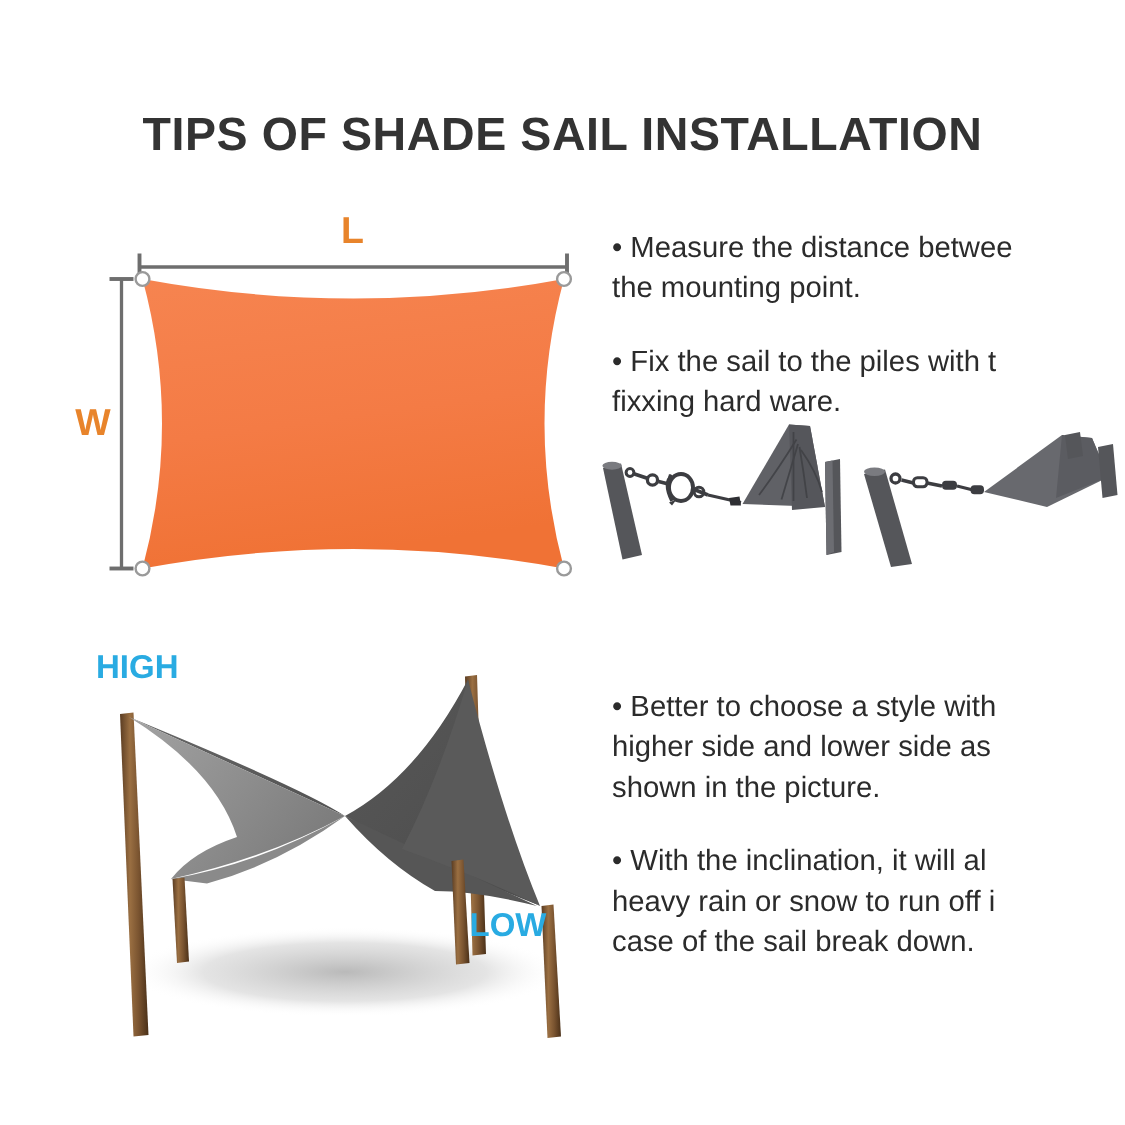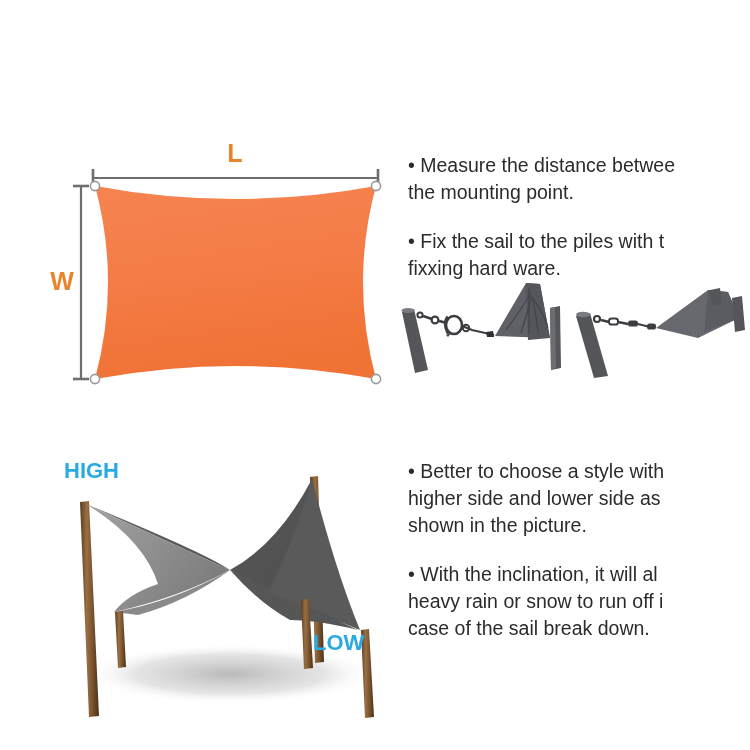--- a/index.html
+++ b/index.html
@@ -48,21 +48,21 @@
   .panel-hardware {
     position: absolute;
     left: 398px;
     top: 278px;
     width: 352px;
     height: 100px;
   }
   .panel-incline {
     position: absolute;
     left: 18px;
-    top: 452px;
+    top: 426px;
     width: 395px;
     height: 285px;
     text-align: center;
   }
 
   
   .text-col {
     position: absolute;
     font-size: 19.5px;
     line-height: 27px;
@@ -84,20 +84,21 @@
   }
   .bullet-para:last-child { margin-bottom: 0; }
 
   svg { display: block; }
 </style>
 </head>
 <body>
 
 <div class="page">
 
+  <div class="title">TIPS OF SHADE SAIL INSTALLATION</div>
 
   <div class="panel-sail-dims">
     <svg width="350" height="262" viewBox="0 0 350 262">
       <defs>
         <linearGradient id="orangeGrad" x1="0" y1="0" x2="0.2" y2="1">
           <stop offset="0%" stop-color="#F68450"></stop>
           <stop offset="55%" stop-color="#F47B45"></stop>
           <stop offset="100%" stop-color="#F07235"></stop>
         </linearGradient>
       </defs>

